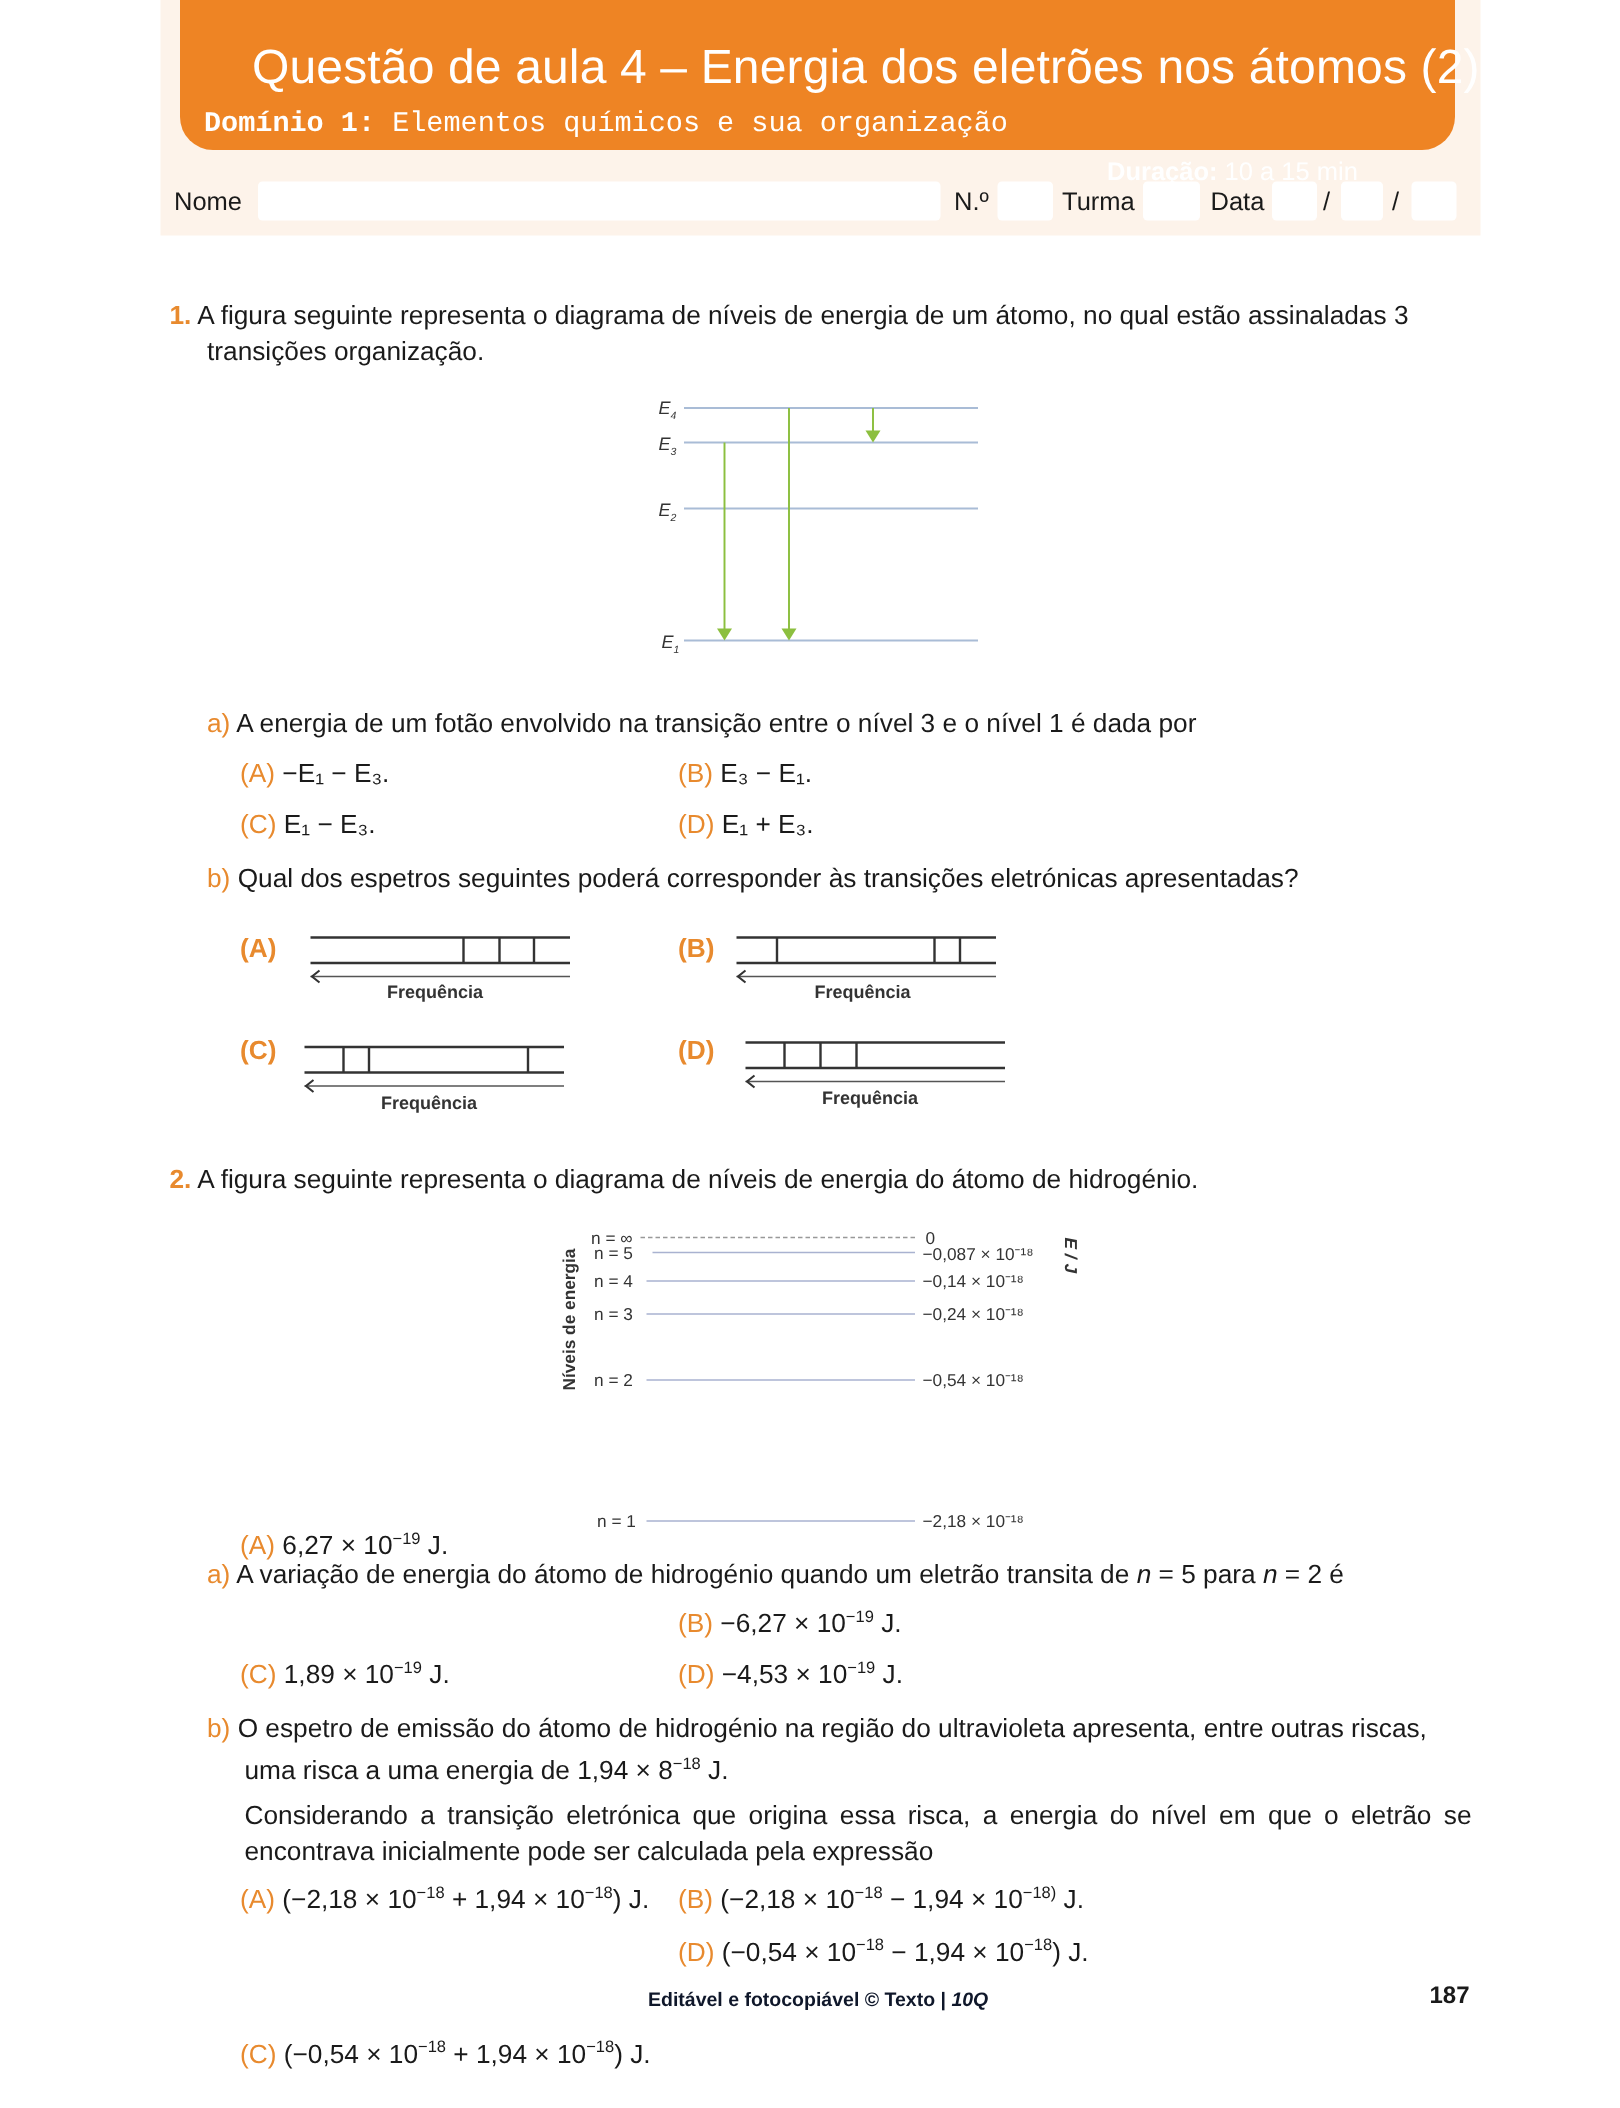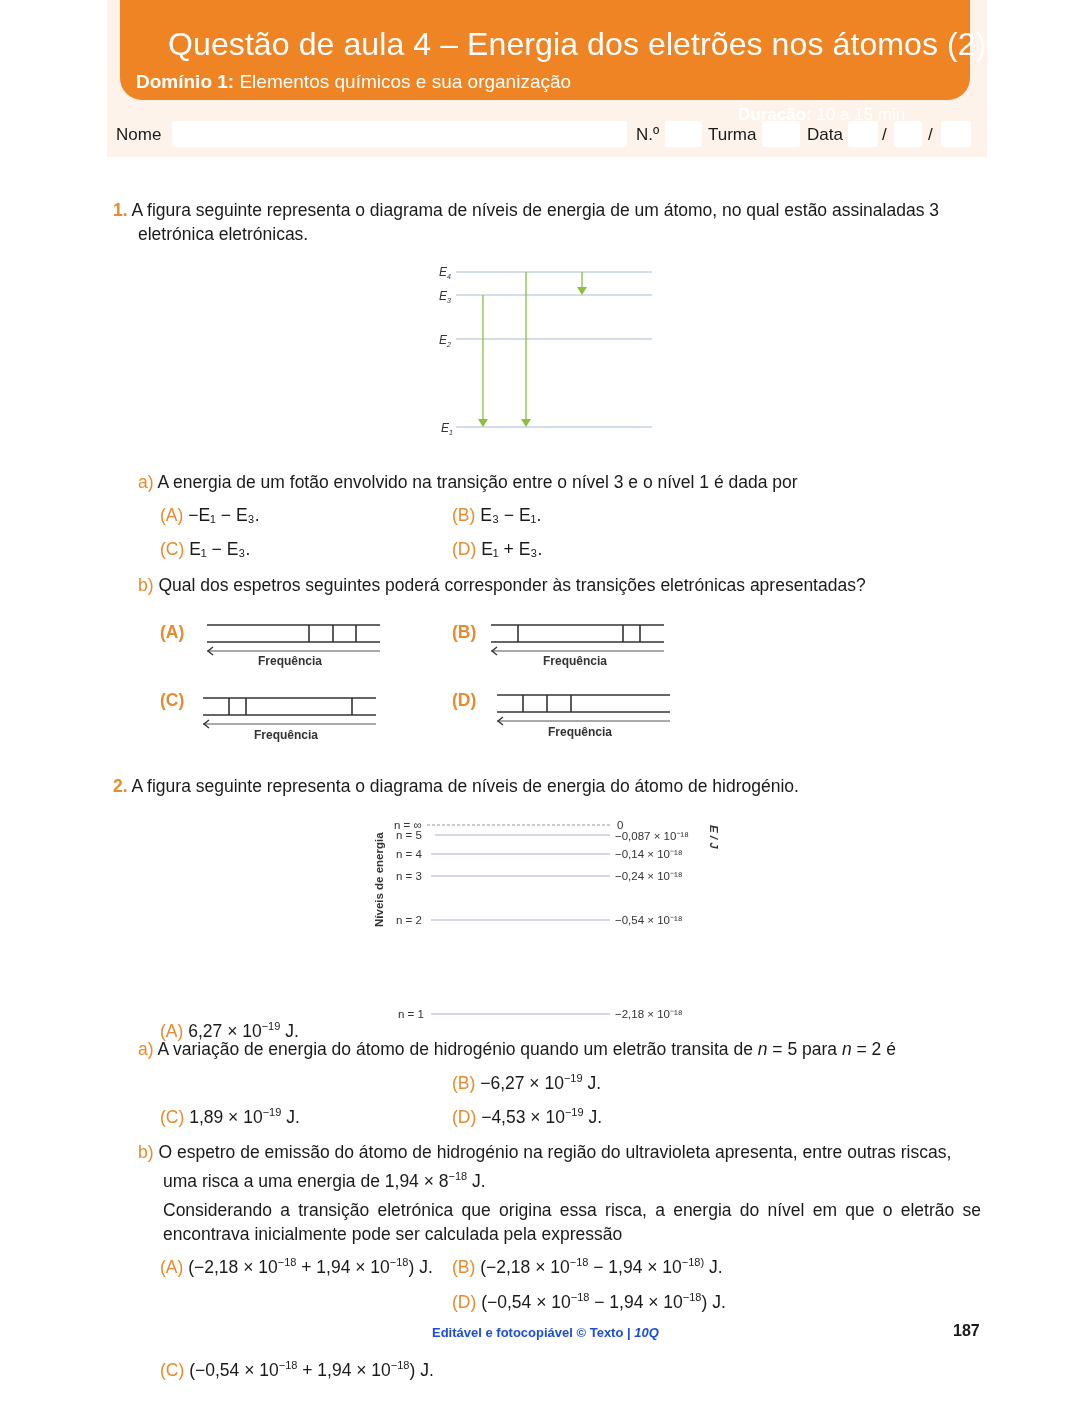--- a/index.html
+++ b/index.html
@@ -1,31 +1,31 @@
 <!DOCTYPE html>
 <html><head>
 <meta charset="utf-8">
 <style>
   * { box-sizing: border-box; margin: 0; padding: 0; }
   body { width: 1080px; height: 1405px; background: #ffffff; font-family: "Liberation Sans", sans-serif; color: #1a1a1a; position: relative; overflow: hidden; }
   .header-bg { position: absolute; left: 107px; top: 0; width: 880px; height: 157px; background: #fdf3ea; }
   .header-band { position: absolute; left: 120px; top: 0; width: 850px; height: 100px; background: #ee8424; border-radius: 0 0 22px 22px; }
   .title { position: absolute; left: 136px; top: 26px; font-size: 32px; color: #ffffff; letter-spacing: 0.1px; white-space: nowrap; margin-left: 32px; }
-  .subtitle { position: absolute; left: 136px; top: 71px; font-size: 19px; color: #fff; white-space: nowrap; }
+  .subtitle { position: absolute; left: 136px; top: 71px; font-size: 19px; color: #fff; white-space: nowrap; font-family: Liberation Mono, monospace; }
   .subtitle b, .duration b { font-weight: bold; }
   .duration { position: absolute; left: 738px; top: 73px; font-size: 17px; color: #fff; white-space: nowrap; margin-top: 32px; }
   .form-label { position: absolute; top: 125px; font-size: 17px; }
   .form-field { position: absolute; top: 121px; height: 26px; background: #ffffff; border-radius: 3px; }
   .q { position: absolute; font-size: 17.5px; line-height: 24px; color: #1a1a1a; }
   .num { color: #e88a2e; font-weight: bold; }
   .letter { color: #e88a2e; }
   .opt { position: absolute; font-size: 17.5px; white-space: nowrap; text-align: center; }
   sub, sup { font-size: 11px; }
   .text-justify { text-align: justify; }
-  .footer { position: absolute; top: 1325px; left: 432px; font-size: 13px; color: #1d4ed8; font-weight: bold; }
+  .footer { position: absolute; top: 1325px; left: 432px; font-size: 13px; color: #0f172a; font-weight: bold; }
   .footer i { font-style: italic; }
   .page-num { position: absolute; top: 1322px; left: 953px; font-size: 16px; font-weight: bold; color: #1a1a1a; }
   svg text { font-family: "Liberation Sans", sans-serif; }
 </style>
 </head>
 <body>
 
 <div class="header-bg"></div>
 <div class="header-band"></div>
 <div class="title">Questão de aula 4 – Energia dos eletrões nos átomos (2)</div>
@@ -41,21 +41,21 @@
 <span class="form-label" style="left:807px">Data</span>
 <div class="form-field" style="left:848px;width:30px"></div>
 <span class="form-label" style="left:882px">/</span>
 <div class="form-field" style="left:894px;width:28px"></div>
 <span class="form-label" style="left:928px">/</span>
 <div class="form-field" style="left:941px;width:30px"></div>
 
 <div class="q" style="left:113px;top:198px;width:870px">
   <span class="num">1.</span>
   <span>A figura seguinte representa o diagrama de níveis de energia de um átomo, no qual estão assinaladas 3</span><br>
-  <span style="padding-left:25px">eletrónica eletrónicas.</span>
+  <span style="padding-left:25px">transições organização.</span>
 </div>
 
 <svg style="position:absolute;left:430px;top:260px" width="230" height="180">
   <g stroke="#a9bcd6" stroke-width="1.2">
     <line x1="26" y1="12" x2="222" y2="12"></line>
     <line x1="26" y1="35" x2="222" y2="35"></line>
     <line x1="26" y1="79" x2="222" y2="79"></line>
     <line x1="26" y1="167" x2="222" y2="167"></line>
   </g>
   <g font-size="12" font-style="italic" fill="#333">

